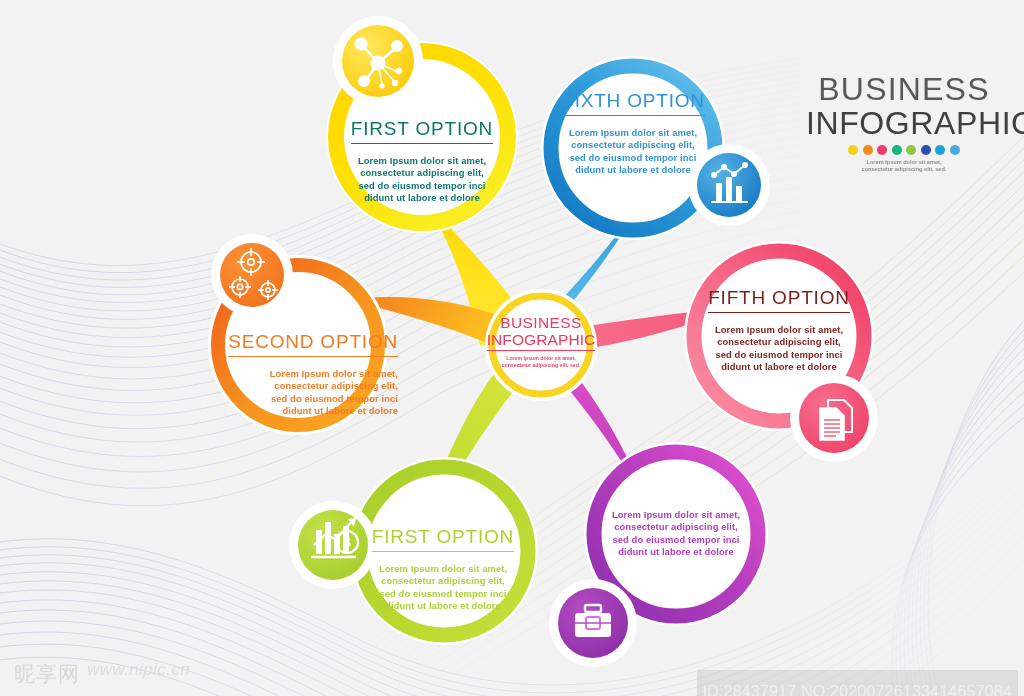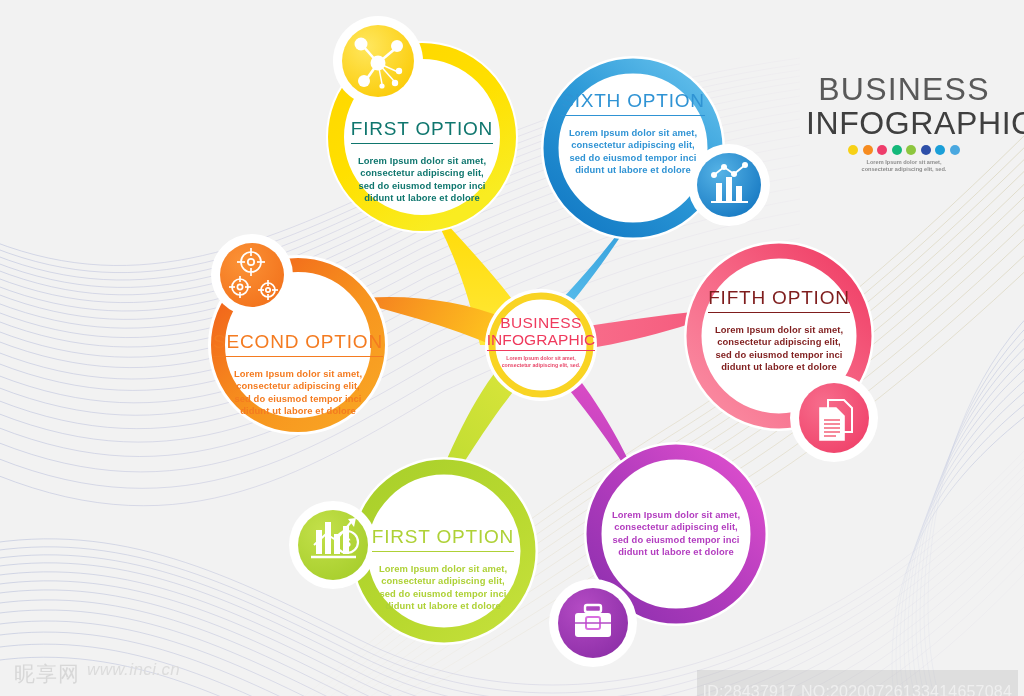--- a/index.html
+++ b/index.html
@@ -392,21 +392,21 @@
   <div class="opt-text" style="left:533px;top:90px;width:200px;color:#2f93d4;">
     <span class="opt-title">SIXTH OPTION</span>
     <div class="opt-body">
       <div>Lorem Ipsum dolor sit amet,</div>
       <div>consectetur adipiscing elit,</div>
       <div>sed do eiusmod tempor inci</div>
       <div>didunt ut labore et dolore</div>
     </div>
   </div>
 
-  <div class="opt-text" style="left:198px;top:331px;width:200px;color:#f47b20;">
+  <div class="opt-text" style="left:198px;top:331px;width:200px;color:#f47b20;text-align:right;">
     <span class="opt-title">SECOND OPTION</span>
     <div class="opt-body">
       <div>Lorem Ipsum dolor sit amet,</div>
       <div>consectetur adipiscing elit,</div>
       <div>sed do eiusmod tempor inci</div>
       <div>didunt ut labore et dolore</div>
     </div>
   </div>
 
   <div class="opt-text" style="left:679px;top:287px;width:200px;color:#7f1d1d;">
@@ -461,17 +461,17 @@
       <i style="background:#4aa8e0;"></i>
     </div>
     <div class="sub">
       <div>Lorem Ipsum dolor sit amet,</div>
       <div>consectetur adipiscing elit, sed.</div>
     </div>
   </div>
 
   <div id="wm-left">
     <span class="cn">昵享网</span>
-    <span class="url">www.inci.cn</span>
+    <span class="url">www.nipic.cn</span>
   </div>
   <div id="wm-right">ID:28437917 NO:20200726133414657084</div>
 
 </div>
 
 </body></html>

